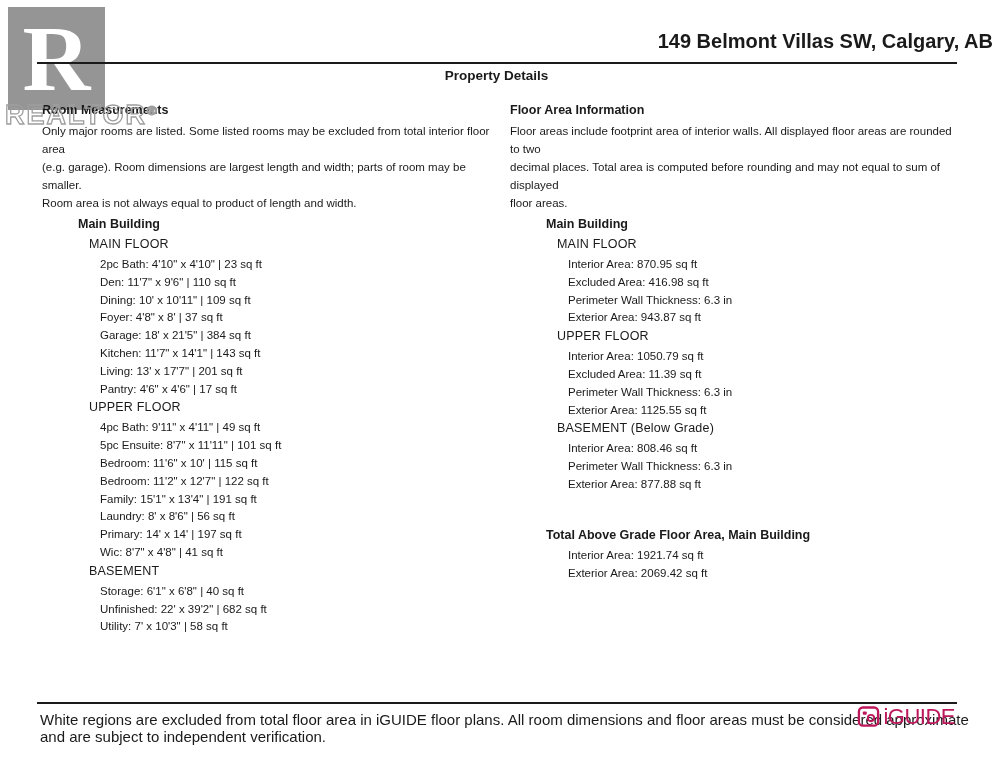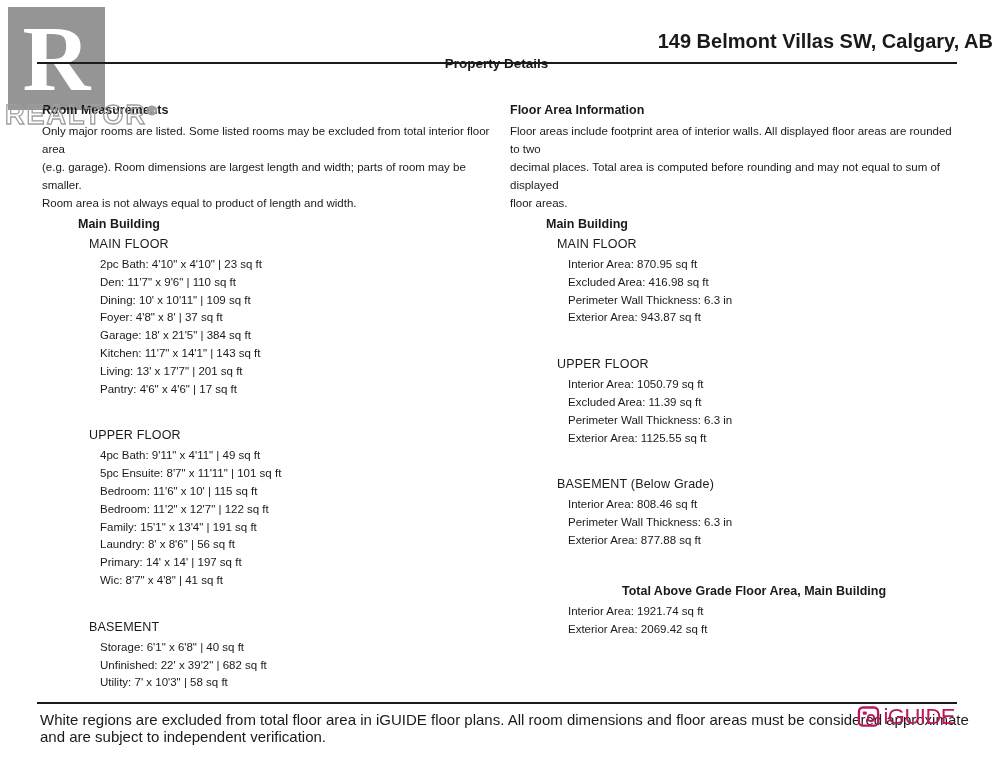--- a/index.html
+++ b/index.html
@@ -16,34 +16,34 @@
   .wm-text{
     position:absolute;left:5px;top:100px;z-index:3;white-space:nowrap;pointer-events:none;
     font-size:27px;font-weight:700;letter-spacing:2px;
     color:transparent;-webkit-text-stroke:1.3px #9e9e9e;
   }
   .wm-reg{font-size:13px;vertical-align:9px;letter-spacing:0;}
   
   .title{position:absolute;top:30px;left:0;width:100%;margin:0;text-align:right;
     font-size:20px;font-weight:bold;z-index:2;}
   .header-rule{position:absolute;left:37px;right:36px;top:62px;border-top:2px solid #1a1a1a;z-index:2;}
-  .subtitle{position:absolute;top:56px;left:0;width:100%;margin:0;text-align:center;
+  .subtitle{position:absolute;top:68px;left:0;width:100%;margin:0;text-align:center;
     font-size:13.5px;font-weight:bold;z-index:2;}
   
   .col{position:absolute;top:103px;z-index:2;}
   .col-left{left:42px;width:448px;}
   .col-right{left:510px;width:452px;}
   .section-heading{margin:0;font-size:12.5px;line-height:14px;font-weight:bold;}
   .desc{margin:5px 0 0 0;font-size:11.5px;line-height:18px;}
   .building-name{margin-top:5px;padding-left:36px;font-weight:bold;font-size:12.5px;line-height:15px;}
   .floor-name{margin-top:5px;padding-left:47px;font-size:12.5px;line-height:15px;letter-spacing:0.2px;}
-  .floor.gap .floor-name{margin-top:30px;}
+  .floor.gap .floor-name{margin-top:2px;}
   .lines{margin-top:4px;}
   .line{padding-left:58px;font-size:11.5px;line-height:17.8px;white-space:nowrap;}
-  .total-heading{margin-top:34px;padding-left:36px;font-weight:bold;font-size:12.5px;line-height:15px;text-align:center;}
+  .total-heading{margin-top:34px;padding-left:36px;font-weight:bold;font-size:12.5px;line-height:15px;}
   
   .footer-rule{position:absolute;left:37px;right:36px;top:702px;border-top:2px solid #1a1a1a;z-index:2;}
   .disclaimer{position:absolute;left:40px;top:711px;font-size:15px;color:#1a1a1a;z-index:2;}
   .brand{position:absolute;right:38px;top:705px;display:flex;align-items:center;gap:3px;
     color:#be185d;z-index:2;}
   .brand-text{font-size:22px;font-weight:500;letter-spacing:-0.5px;line-height:1;}
 </style>
 </head>
 <body>
 

